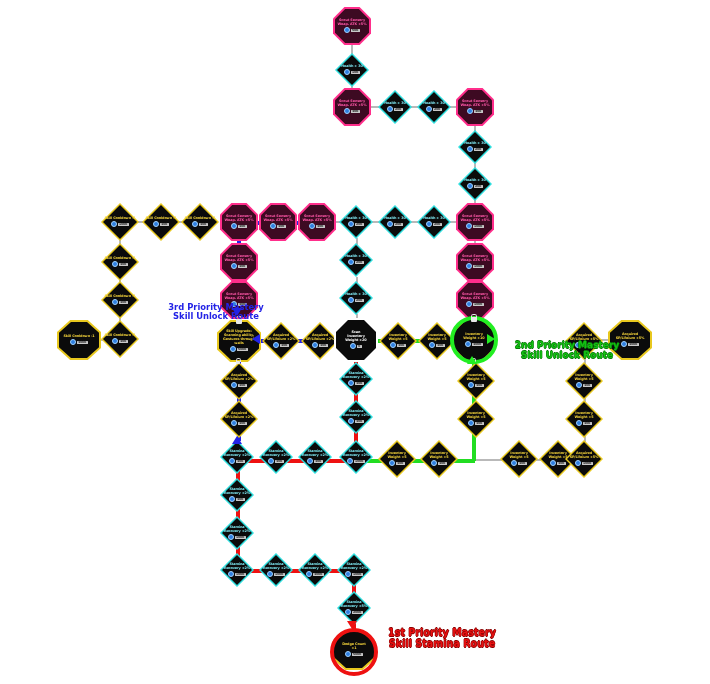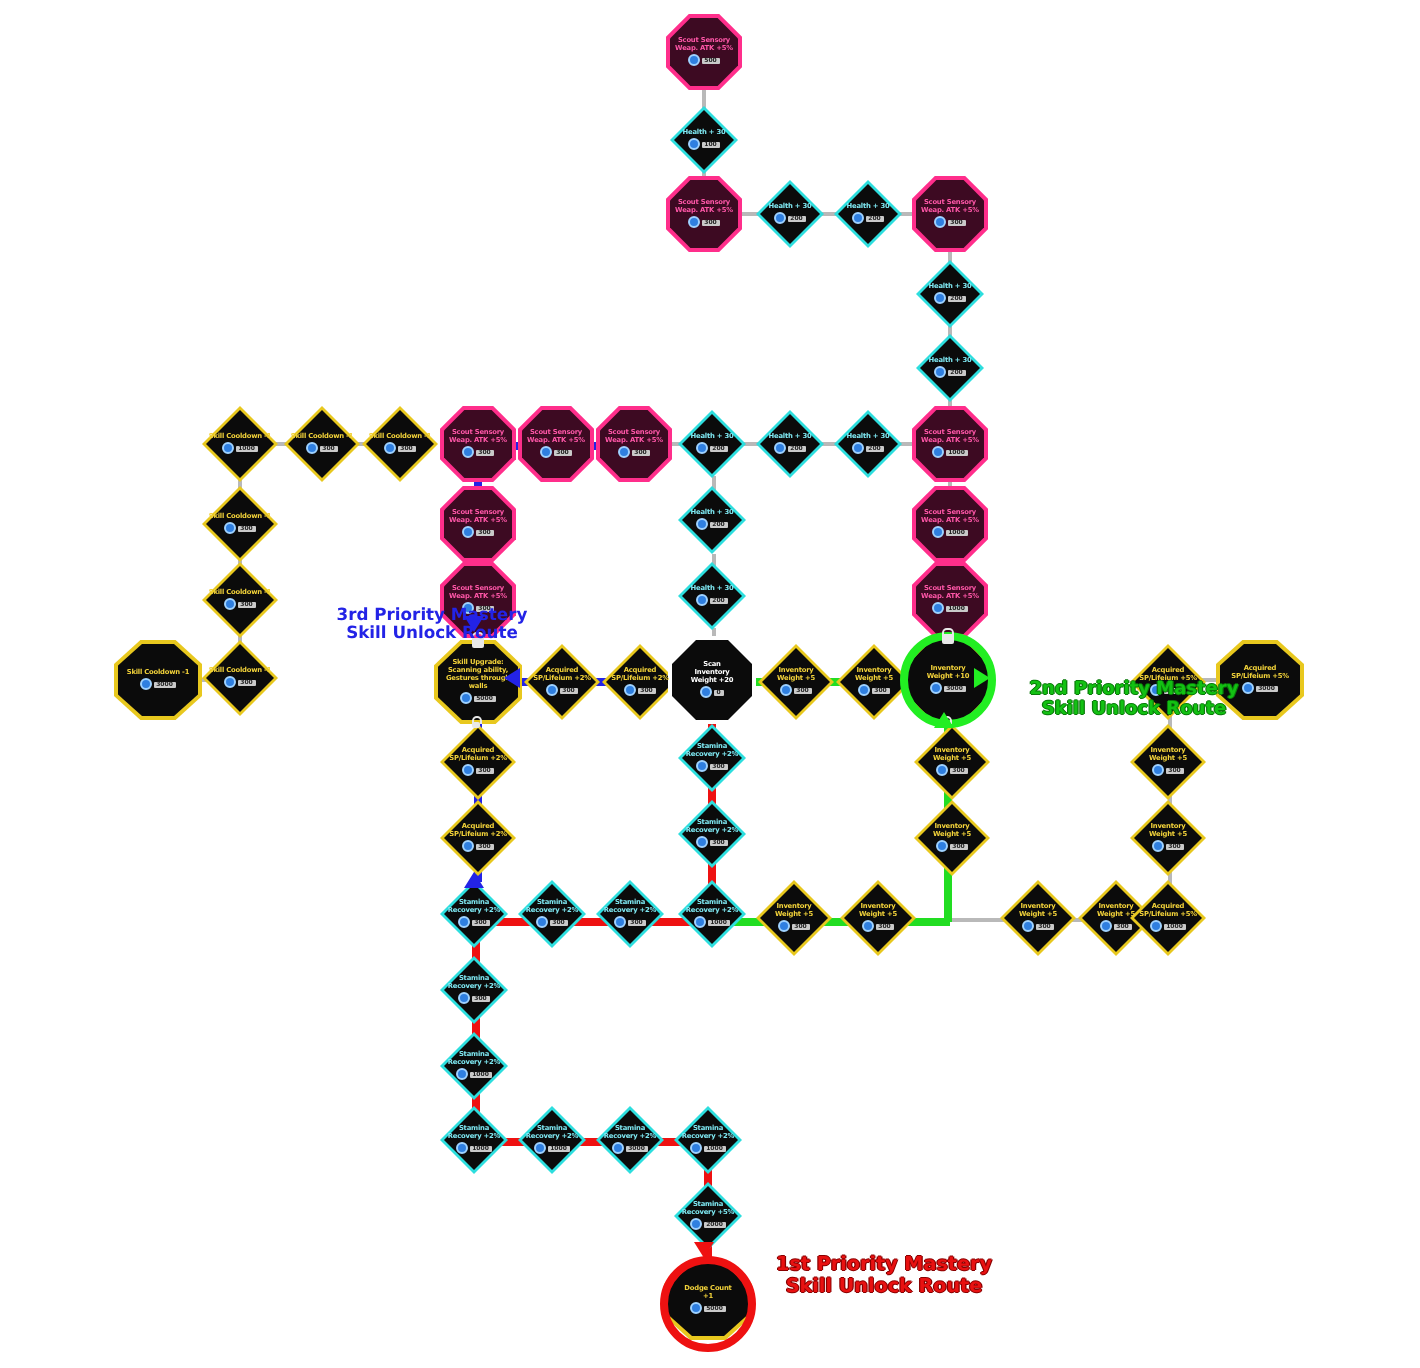--- a/index.html
+++ b/index.html
@@ -972,15 +972,15 @@
   <div class="arrow down red" style="left:347px;top:621px;"></div>
 
   <div class="ring green" style="left:450px;top:316px;width:48px;height:48px;"></div>
   <div class="ring red" style="left:330px;top:628px;width:48px;height:48px;"></div>
 
   <div class="caption blue" style="left:146px;top:303px;width:140px;">3rd Priority Mastery
 Skill Unlock Route</div>
   <div class="caption green" style="left:497px;top:340px;width:140px;">2nd Priority Mastery
 Skill Unlock Route</div>
   <div class="caption red" style="left:366px;top:628px;width:152px;">1st Priority Mastery
-Skill Unlock Route</div>
+Skill Stamina Route</div>
 
 </div>
 
 </body></html>

